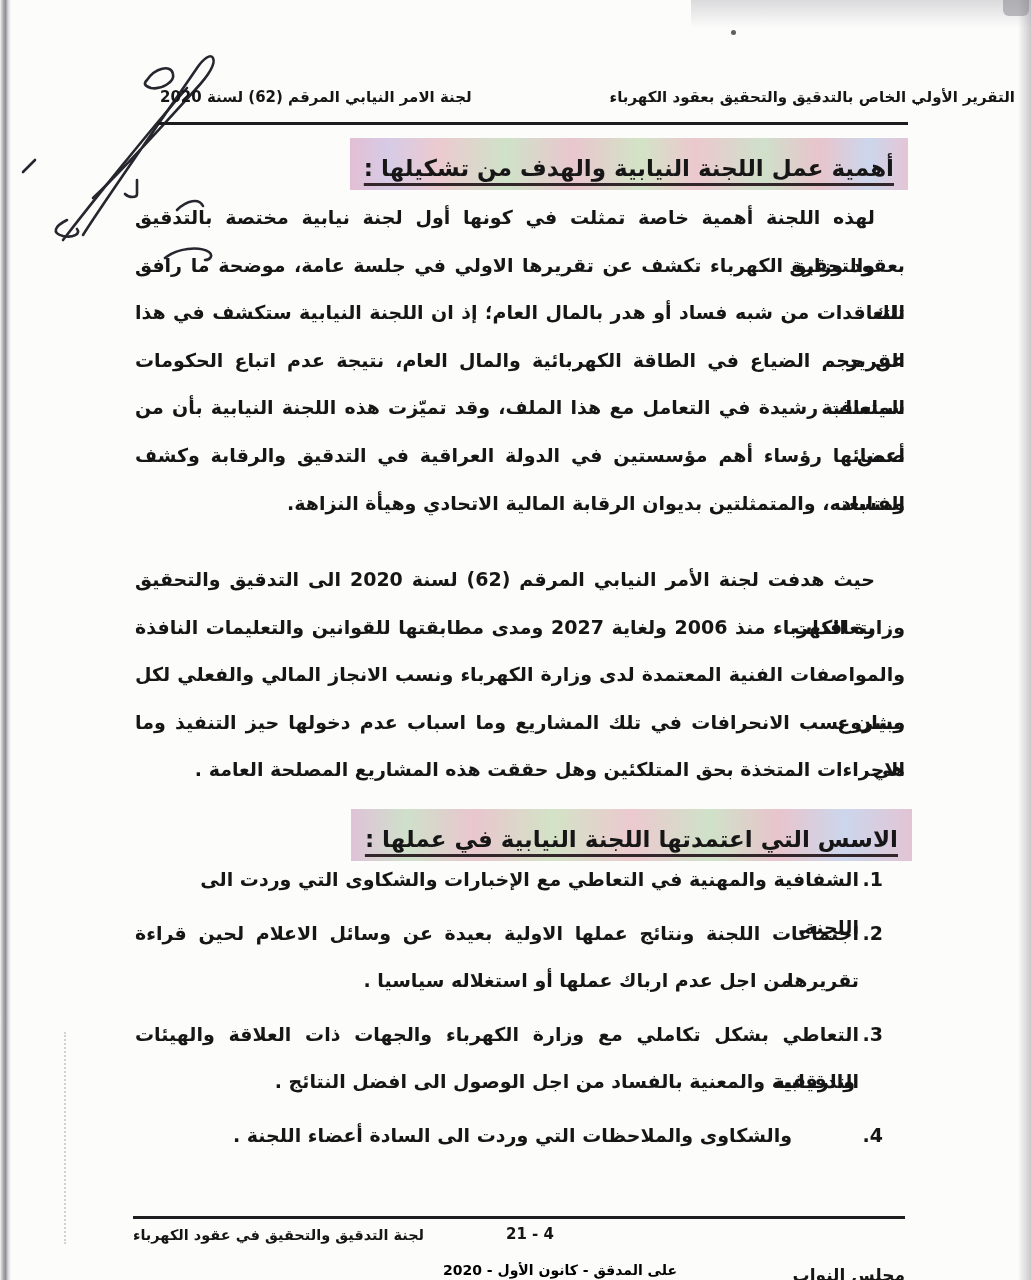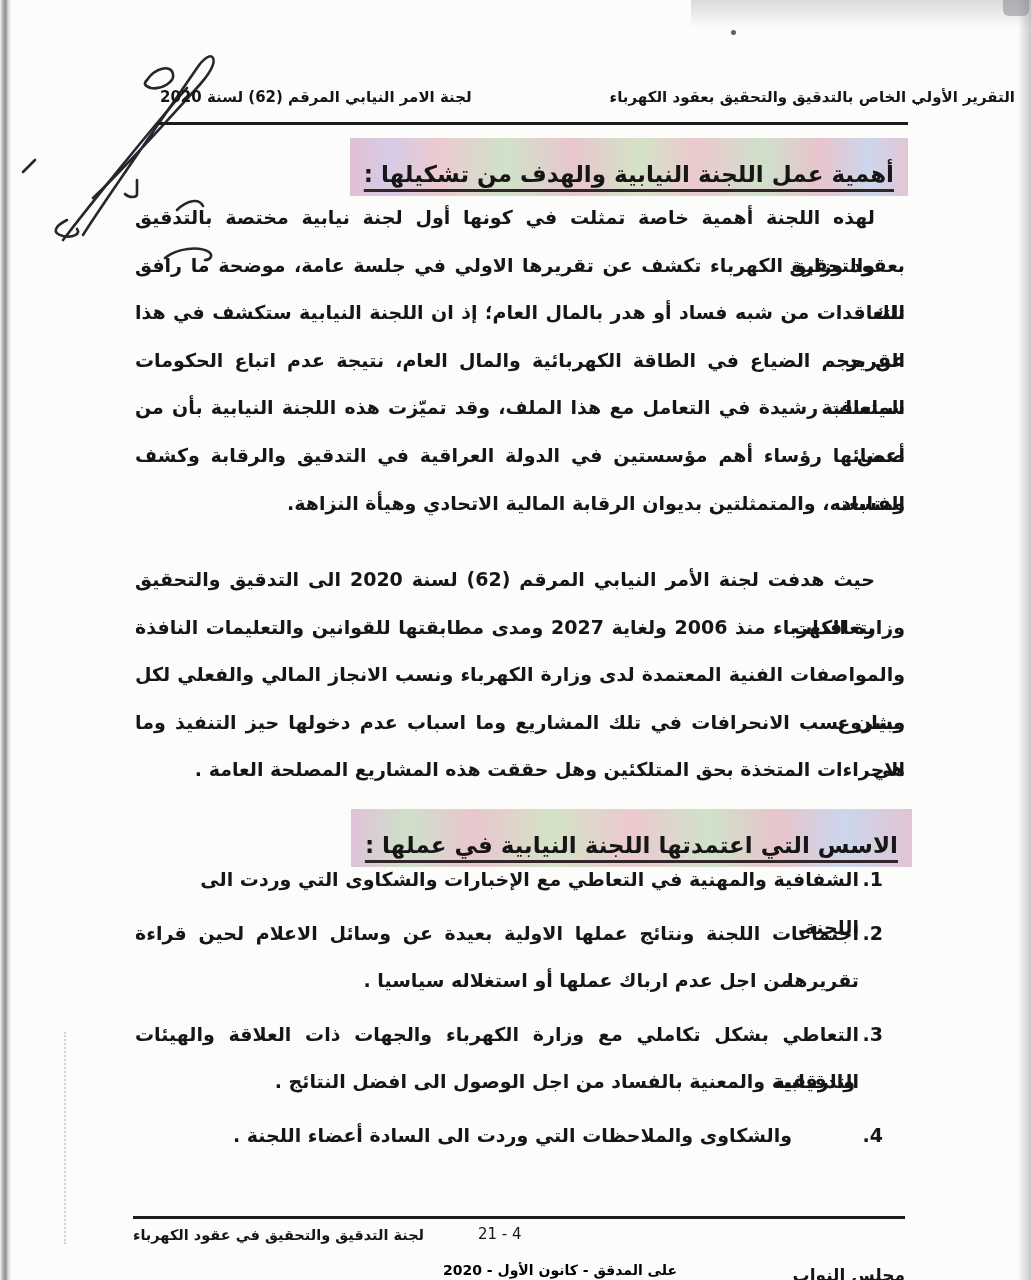--- a/index.html
+++ b/index.html
@@ -44,21 +44,21 @@
     display:flex; flex-direction:row; justify-content:space-between; align-items:flex-start;
     font-size:15px; font-weight:bold;
   }
   .header-rule {
     position:absolute; top:122px; left:158px; width:750px; height:3px;
     background:#1c1c1e;
   }
   
   .hl-heading {
     position:absolute;
-    padding:23px 14px 9px 14px;
+    padding:17px 14px 9px 14px;
     font-size:23px; font-weight:bold;
     text-decoration:underline;
     text-decoration-thickness:3px;
     text-underline-offset:7px;
     text-decoration-color:#33262a;
     white-space:nowrap;
   }
   .hl-1 {
     top:138px; right:123px;
     background:linear-gradient(90deg,#e3bfd4 0%,#d6cbe6 7%,#eccacf 16%,#cfe2c8 28%,#e9c6ce 40%,#d3e3c6 52%,#ecc8ce 62%,#cfe0ca 74%,#e8c4cc 84%,#ccd6ec 93%,#e4c5d5 100%);
@@ -90,21 +90,21 @@
   }
   .item-text { flex:1 1 auto; min-width:0; }
   .cont-67 { padding-right:67px; }
   .cont-4  { padding-right:4px; }
   
   .footer-rule {
     position:absolute; top:1216px; left:133px; width:772px; height:2.5px;
     background:#1d1d1f;
   }
   .footer-right  { position:absolute; top:1222px; right:126px; font-size:17px; font-weight:bold;margin-top:43px; }
-  .footer-center { position:absolute; top:1225px; left:478px; width:104px; text-align:left; font-size:15px; font-weight:normal; }
+  .footer-center { position:absolute; top:1225px; left:478px; width:104px; text-align:center; font-size:15px; font-weight:bold; }
   .footer-left   { position:absolute; top:1227px; left:133px; font-size:14.5px; font-weight:bold;text-align:right; }
   .bottom-note {
     position:absolute; top:1262px; left:420px; width:280px; text-align:center;
     font-size:14px; font-weight:bold; color:#000000; filter:blur(0.3px);
   }
   
   .signature { position:absolute; left:15px; top:40px; }
 </style>
 </head>
 <body>

